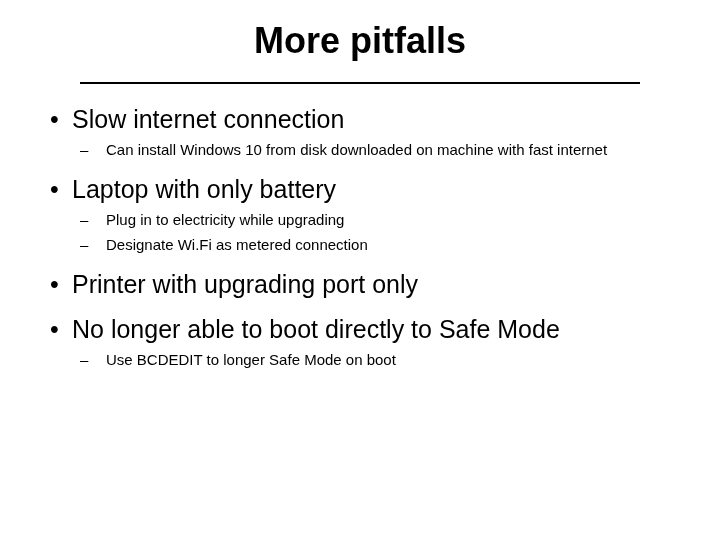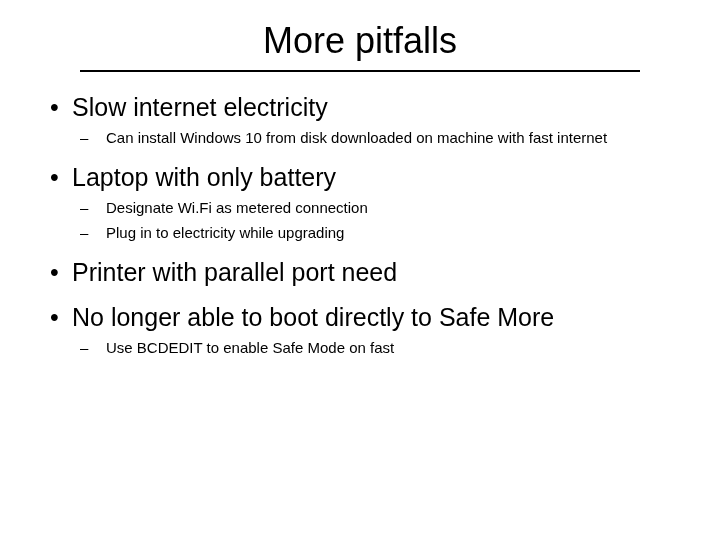--- a/index.html
+++ b/index.html
@@ -18,23 +18,23 @@
     .slide {
       width: 100%;
       height: 100%;
     }
     .title-wrapper {
       text-align: center;
       margin: 0 60px 20px 60px;
     }
     .title {
       font-size: 36px;
-      font-weight: normal;
+      font-weight: bold;
       display: inline-block;
-      padding-bottom: 8px;
+      padding-bottom: 20px;
     }
     .title-rule {
       border-top: 2px solid #000;
       margin: 0 20px;
     }
     .content {
       padding: 0 50px;
     }
     .bullet-l1 {
       margin-top: 14px;
@@ -67,26 +67,26 @@
 </head>
 <body>
 
 <div class="slide">
   <div class="title-wrapper">
     <div class="title">More pitfalls</div>
     <div class="title-rule"></div>
   </div>
   <div class="content">
 
-    <div class="bullet-l1">Slow internet electricity</div>
+    <div class="bullet-l1">Slow internet connection</div>
     <div class="bullet-l2">Can install Windows 10 from disk downloaded on machine with fast internet</div>
 
     <div class="bullet-l1">Laptop with only battery</div>
+    <div class="bullet-l2">Plug in to electricity while upgrading</div>
     <div class="bullet-l2">Designate Wi.Fi as metered connection</div>
-    <div class="bullet-l2">Plug in to electricity while upgrading</div>
 
-    <div class="bullet-l1">Printer with parallel port need</div>
+    <div class="bullet-l1">Printer with upgrading port only</div>
 
-    <div class="bullet-l1">No longer able to boot directly to Safe More</div>
-    <div class="bullet-l2">Use BCDEDIT to enable Safe Mode on fast</div>
+    <div class="bullet-l1">No longer able to boot directly to Safe Mode</div>
+    <div class="bullet-l2">Use BCDEDIT to longer Safe Mode on boot</div>
 
   </div>
 </div>
 
 </body></html>

